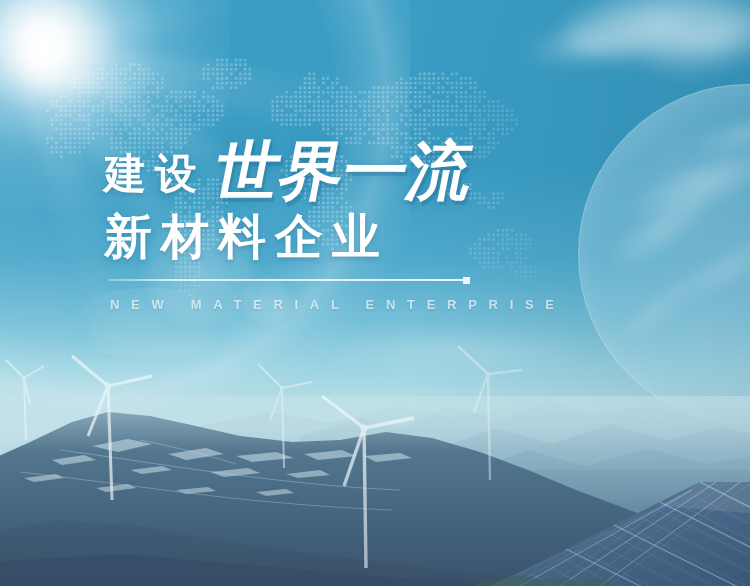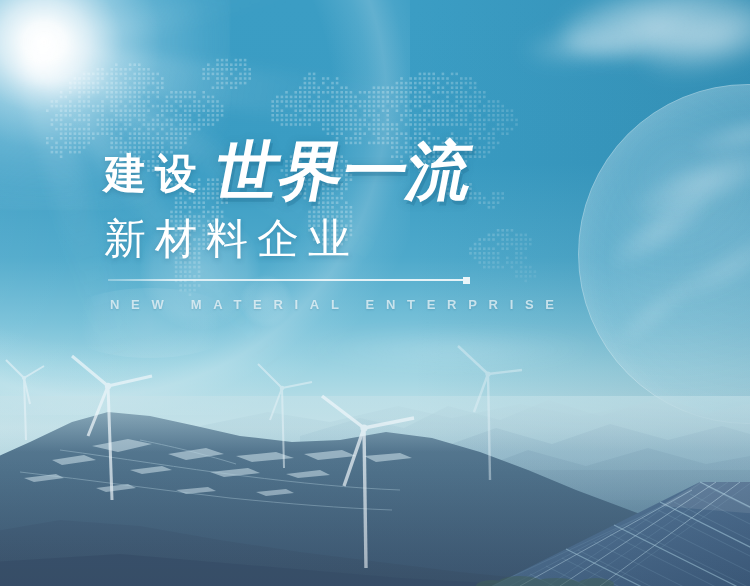--- a/index.html
+++ b/index.html
@@ -266,24 +266,24 @@
     line-height: 1;
     transform: skewX(-11deg);
     margin-left: 10px;
     position: relative;
     top: 3px;
     text-shadow: 3px 4px 0 rgba(30,110,145,0.30),
                  0 2px 9px rgba(20,80,110,0.25);
   }
 
   #title-line-2 {
-    margin-top: 18px;
+    margin-top: 12px;
     font-family: "DejaVu Sans", "Liberation Sans", sans-serif;
-    font-size: 42px;
-    font-weight: 400;
+    font-size: 48px;
+    font-weight: 700;
     letter-spacing: 9px;
     color: #ffffff;
     line-height: 1;
     white-space: nowrap;
     text-shadow: 0 2px 5px rgba(20,80,110,0.28);
   }
 
   
   #divider-wrap {
     position: absolute;

